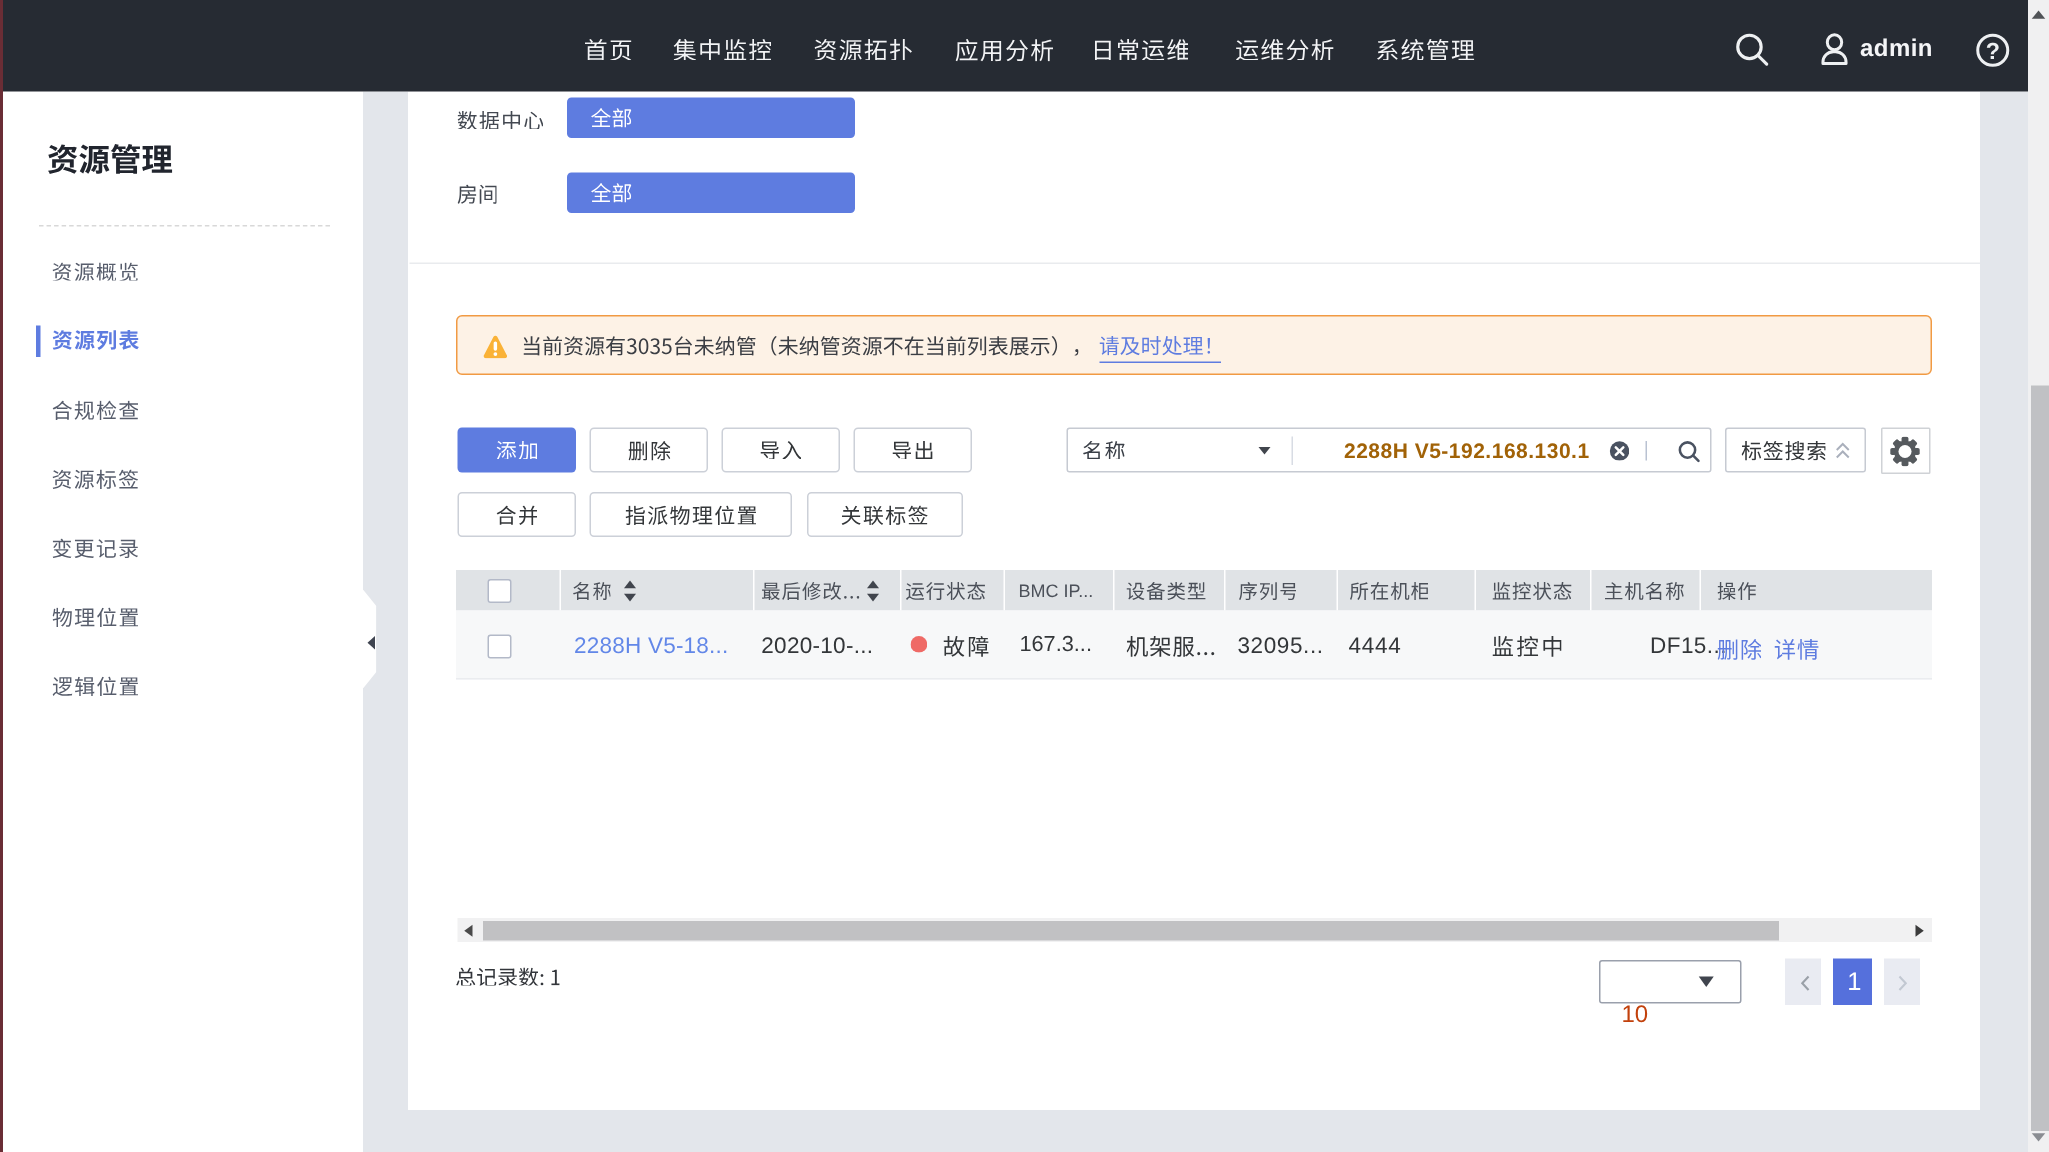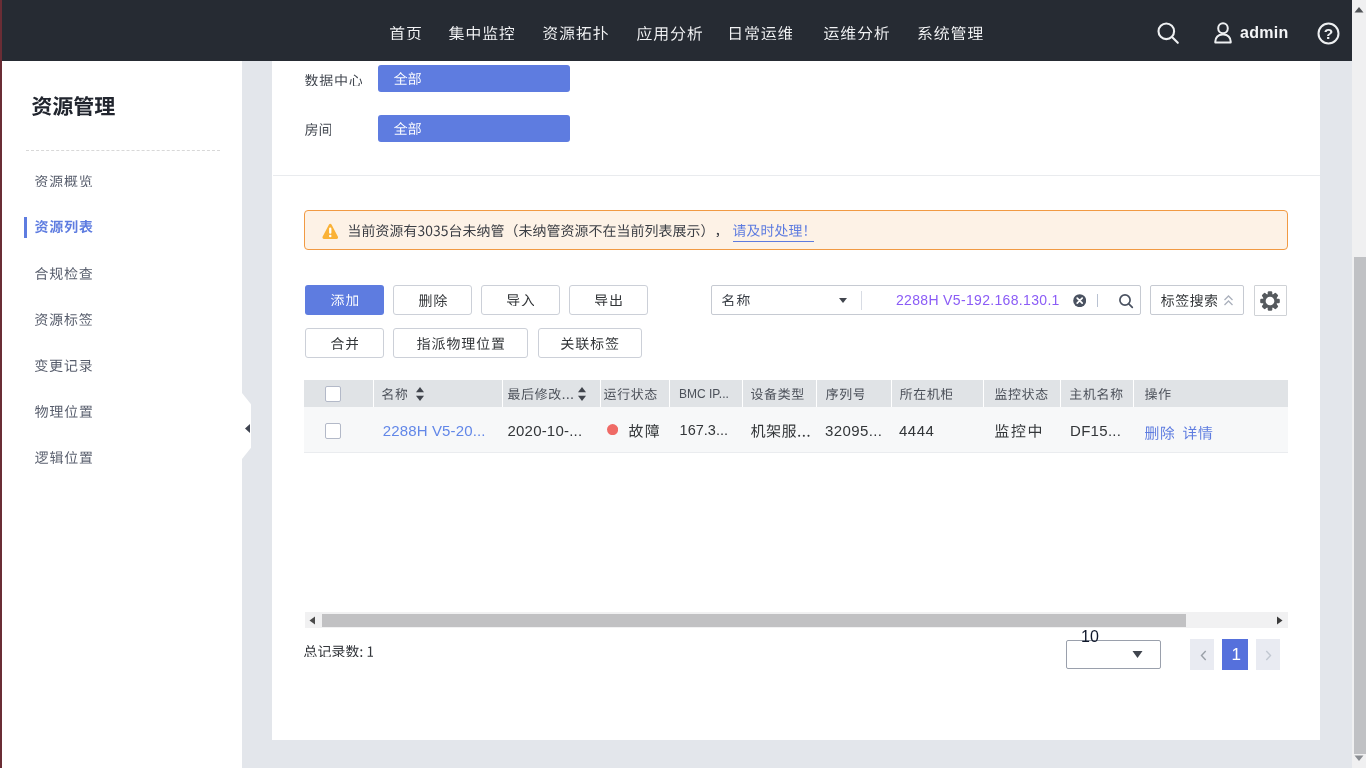--- a/index.html
+++ b/index.html
@@ -142,21 +142,21 @@
       <path fill="#333639" transform="translate(-0.67,11.83) scale(0.014,-0.014)" d="M129 627H881V552H129ZM68 374H935V300H68ZM542 350Q577 263 636 193Q695 123 777 73.5Q859 24 960 -1Q952 -10 941.5 -22.5Q931 -35 922 -48.5Q913 -62 907 -74Q802 -42 719 14.5Q636 71 575 151Q514 231 474 331ZM711 836 792 809Q771 770 747 729Q723 688 698.5 650.5Q674 613 652 584L589 610Q610 640 633 679.5Q656 719 676.5 760.5Q697 802 711 836ZM224 799 287 831Q319 793 348.5 745.5Q378 698 392 663L324 626Q316 650 300 680Q284 710 264.5 741.5Q245 773 224 799ZM461 600H546V429Q546 380 538 326.5Q530 273 505 219.5Q480 166 431.5 113Q383 60 302.5 11.5Q222 -37 102 -79Q98 -70 89 -58Q80 -46 69.5 -33.5Q59 -21 48 -13Q163 26 238 69Q313 112 358 158.5Q403 205 425 251.5Q447 298 454 343.5Q461 389 461 430ZM1517.29 632H1982.29V563H1517.29ZM1492.29 381H2020.29V311H1492.29ZM1700.29 580H1775.29V441Q1775.29 385 1767.79 318.5Q1760.29 252 1734.79 182Q1709.29 112 1656.29 42.5Q1603.29 -27 1513.29 -88Q1504.29 -76 1487.79 -60.5Q1471.29 -45 1456.29 -35Q1543.29 20 1592.79 83Q1642.29 146 1665.29 210Q1688.29 274 1694.29 333.5Q1700.29 393 1700.29 442ZM1768.29 322Q1800.29 206 1866.79 116Q1933.29 26 2030.29 -17Q2022.29 -24 2012.79 -35Q2003.29 -46 1994.79 -57.5Q1986.29 -69 1980.29 -79Q1878.29 -26 1809.29 74.5Q1740.29 175 1704.29 306ZM1874.29 824 1951.29 801Q1922.29 750 1888.79 696.5Q1855.29 643 1825.29 605L1763.29 626Q1782.29 653 1803.29 687.5Q1824.29 722 1843.29 758Q1862.29 794 1874.29 824ZM1549.29 794 1610.29 824Q1641.29 790 1670.29 747.5Q1699.29 705 1712.29 672L1648.29 638Q1634.29 670 1606.79 714.5Q1579.29 759 1549.29 794ZM1111.29 797H1487.29V729H1111.29ZM1207.29 587H1401.29V524H1207.29ZM1207.29 381H1401.29V317H1207.29ZM1165.29 763H1233.29V123H1165.29ZM1377.29 763H1443.29V-80H1377.29ZM1102.29 135Q1154.29 142 1222.79 152.5Q1291.29 163 1368.29 175Q1445.29 187 1522.29 199L1526.29 134Q1417.29 116 1308.79 97Q1200.29 78 1117.29 63ZM2594.57 764H3030.57V693H2594.57ZM2550.57 525H3084.57V454H2550.57ZM2764.57 490H2840.57V17Q2840.57 -15 2832.57 -33.5Q2824.57 -52 2802.57 -62Q2780.57 -71 2745.07 -73.5Q2709.57 -76 2657.57 -76Q2655.57 -59 2648.57 -37.5Q2641.57 -16 2633.57 1Q2672.57 0 2704.07 0Q2735.57 0 2745.57 0Q2756.57 1 2760.57 4.5Q2764.57 8 2764.57 18ZM2907.57 325 2971.57 345Q2996.57 296 3019.07 240.5Q3041.57 185 3059.57 133Q3077.57 81 3085.57 41L3016.57 16Q3008.57 56 2992.07 109Q2975.57 162 2953.57 218.5Q2931.57 275 2907.57 325ZM2619.57 342 2688.57 327Q2673.57 269 2652.07 212.5Q2630.57 156 2605.57 106Q2580.57 56 2553.57 18Q2546.57 23 2535.57 30.5Q2524.57 38 2513.07 45.5Q2501.57 53 2492.57 57Q2534.57 111 2567.57 187Q2600.57 263 2619.57 342ZM2177.57 628H2536.57V558H2177.57ZM2330.57 840H2405.57V-79H2330.57ZM2321.57 586 2372.57 570Q2359.57 515 2341.07 455Q2322.57 395 2299.07 337.5Q2275.57 280 2249.07 230Q2222.57 180 2194.57 145Q2190.57 155 2183.07 168Q2175.57 181 2167.57 193.5Q2159.57 206 2152.57 215Q2186.57 256 2220.07 318Q2253.57 380 2280.07 451Q2306.57 522 2321.57 586ZM2400.57 537Q2409.57 527 2429.07 502.5Q2448.57 478 2471.57 449Q2494.57 420 2513.57 395.5Q2532.57 371 2540.57 360L2496.57 301Q2486.57 318 2469.07 346.5Q2451.57 375 2431.07 406Q2410.57 437 2392.07 463Q2373.57 489 2362.57 503ZM3486.86 403H3893.86V339H3486.86ZM3359.86 752H3669.86V690H3359.86ZM3741.86 752H4131.86V690H3741.86ZM3377.86 845 3448.86 827Q3429.86 773 3404.86 721Q3379.86 669 3350.86 623Q3321.86 577 3291.86 542Q3285.86 548 3273.86 555.5Q3261.86 563 3250.36 570.5Q3238.86 578 3229.86 583Q3276.86 631 3315.86 701Q3354.86 771 3377.86 845ZM3766.86 845 3837.86 828Q3814.86 766 3778.86 709Q3742.86 652 3702.86 612Q3696.86 619 3685.36 626.5Q3673.86 634 3662.36 641.5Q3650.86 649 3641.86 654Q3681.86 690 3714.86 740.5Q3747.86 791 3766.86 845ZM3426.86 703 3491.86 720Q3512.86 687 3532.36 647Q3551.86 607 3558.86 578L3491.86 558Q3483.86 587 3465.36 627.5Q3446.86 668 3426.86 703ZM3846.86 704 3912.86 720Q3941.86 688 3968.36 647Q3994.86 606 4007.86 575L3936.86 557Q3925.86 587 3900.36 628.5Q3874.86 670 3846.86 704ZM3725.86 594Q3760.86 562 3810.36 530Q3859.86 498 3918.86 469.5Q3977.86 441 4038.86 418.5Q4099.86 396 4156.86 381Q4144.86 371 4130.86 352.5Q4116.86 334 4108.86 319Q4050.86 336 3990.36 362.5Q3929.86 389 3870.86 422Q3811.86 455 3760.86 492Q3709.86 529 3671.86 568ZM3694.86 641 3755.86 610Q3699.86 544 3621.36 487Q3542.86 430 3453.36 385.5Q3363.86 341 3272.86 310Q3265.86 324 3253.36 341.5Q3240.86 359 3227.86 370Q3315.86 396 3404.36 436.5Q3492.86 477 3568.86 529Q3644.86 581 3694.86 641ZM3255.86 13H4126.86V-54H3255.86ZM3951.86 297 4019.86 277Q3994.86 223 3964.36 164.5Q3933.86 106 3902.86 52.5Q3871.86 -1 3842.86 -43Q3834.86 -37 3823.36 -30Q3811.86 -23 3800.36 -16Q3788.86 -9 3778.86 -5Q3810.86 34 3841.36 84.5Q3871.86 135 3900.36 190Q3928.86 245 3951.86 297ZM3616.86 280 3676.86 302Q3695.86 270 3713.86 233.5Q3731.86 197 3746.86 162.5Q3761.86 128 3768.86 101L3704.86 75Q3697.86 102 3683.86 137.5Q3669.86 173 3652.36 210.5Q3634.86 248 3616.86 280ZM3368.86 252 3428.86 279Q3451.86 249 3473.36 214Q3494.86 179 3513.36 146.5Q3531.86 114 3541.86 88L3478.86 57Q3468.86 83 3451.36 116.5Q3433.86 150 3412.36 185.5Q3390.86 221 3368.86 252Z"></path>
     </svg></div>
 <div class="abs" style="left:711px;top:285px;width:430px;height:30px;background:#fff;border:1px solid #c6cad2;border-radius:2px"></div>
 <div class="t" style="left:722.0px;top:293.5px"><svg width="27.8" height="12.9" viewBox="0 0 27.8 12.9">
       <path fill="#3a3f47" transform="translate(-0.66,11.80) scale(0.014,-0.014)" d="M299 42H800V-27H299ZM345 740H793V671H345ZM406 843 492 826Q433 737 341.5 652.5Q250 568 122 501Q117 510 107.5 521Q98 532 88 542.5Q78 553 69 559Q151 598 216 646Q281 694 329 744.5Q377 795 406 843ZM766 740H781L794 744L844 713Q792 611 709.5 528.5Q627 446 524.5 382.5Q422 319 309.5 274.5Q197 230 86 204Q83 215 76 227.5Q69 240 61.5 252.5Q54 265 47 273Q132 291 219 320.5Q306 350 388 390.5Q470 431 543 482.5Q616 534 673 595.5Q730 657 766 727ZM263 529 321 572Q355 550 391.5 522Q428 494 461.5 466.5Q495 439 517 417L456 367Q436 390 403.5 418.5Q371 447 334 476.5Q297 506 263 529ZM773 340H849V-79H773ZM327 340H794V271H327V-79H252V280L312 340ZM1280.43 762H1350.43V-81H1280.43ZM1125.43 553H1479.43V483H1125.43ZM1284.43 526 1329.43 508Q1315.43 456 1294.43 399.5Q1273.43 343 1248.43 288Q1223.43 233 1196.43 185Q1169.43 137 1141.43 103Q1135.43 117 1124.43 136Q1113.43 155 1104.43 167Q1139.43 207 1174.43 267.5Q1209.43 328 1238.43 396.5Q1267.43 465 1284.43 526ZM1435.43 831 1480.43 772Q1437.43 755 1381.93 740Q1326.43 725 1268.43 713.5Q1210.43 702 1155.43 694Q1153.43 706 1146.93 723Q1140.43 740 1134.43 752Q1187.43 761 1242.93 773.5Q1298.43 786 1348.93 801Q1399.43 816 1435.43 831ZM1345.43 450Q1354.43 441 1373.43 420.5Q1392.43 400 1414.43 375.5Q1436.43 351 1454.43 330.5Q1472.43 310 1480.43 300L1436.43 241Q1427.43 257 1411.43 281.5Q1395.43 306 1376.93 333Q1358.43 360 1340.93 383Q1323.43 406 1313.43 419ZM1603.43 838 1675.43 824Q1660.43 750 1638.43 679Q1616.43 608 1588.93 546.5Q1561.43 485 1529.43 438Q1522.43 443 1510.93 451Q1499.43 459 1487.43 466Q1475.43 473 1465.43 477Q1515.43 543 1549.93 638.5Q1584.43 734 1603.43 838ZM1583.43 450 1653.43 437Q1640.43 370 1620.93 304.5Q1601.43 239 1576.93 182Q1552.43 125 1524.43 81Q1517.43 87 1506.43 94Q1495.43 101 1483.43 108Q1471.43 115 1463.43 120Q1506.43 181 1536.43 269Q1566.43 357 1583.43 450ZM1601.43 707H1980.43V637H1576.43ZM1724.43 656H1799.43V12Q1799.43 -19 1790.93 -36Q1782.43 -53 1762.43 -63Q1742.43 -72 1709.43 -74Q1676.43 -76 1630.43 -76Q1627.43 -61 1619.43 -40Q1611.43 -19 1603.43 -5Q1638.43 -6 1667.93 -6Q1697.43 -6 1707.43 -5Q1717.43 -5 1720.93 -1.5Q1724.43 2 1724.43 12ZM1853.43 440 1919.43 460Q1942.43 405 1963.43 342.5Q1984.43 280 1999.93 220Q2015.43 160 2023.43 113L1953.43 91Q1946.43 138 1930.93 198.5Q1915.43 259 1895.43 322.5Q1875.43 386 1853.43 440ZM1960.43 707H1969.43L1980.43 711L2029.43 697Q2011.43 651 1989.93 602Q1968.43 553 1948.43 510L1881.43 526Q1896.43 555 1911.43 586.5Q1926.43 618 1939.43 647.5Q1952.43 677 1960.43 698Z"></path>
     </svg></div>
 <svg class="abs" style="left:838px;top:297px" width="10" height="7" viewBox="0 0 10 7">
     <path d="M1 1 L5 6 L9 1 Z" fill="#41454d"></path>
   </svg>
 <div class="abs" style="left:861px;top:291px;width:1px;height:19px;background:#d8dce4"></div>
-<div class="h" style="left:896px;top:290.0px;font-size:14px;line-height:20px;color:#8b5cf6;letter-spacing:0.33px;">2288H V5-192.168.130.1</div>
+<div class="h" style="left:896px;top:290.0px;font-size:14px;line-height:20px;color:#a16207;letter-spacing:0.33px;font-weight:bold;">2288H V5-192.168.130.1</div>
 <svg class="abs" style="left:1073px;top:294px" width="13.4" height="13.4" viewBox="0 0 13.4 13.4">
 <circle cx="6.7" cy="6.7" r="6.5" fill="#4a5261"></circle>
 <path d="M4.2 4.2 L9.2 9.2 M9.2 4.2 L4.2 9.2" stroke="#fff" stroke-width="1.7" stroke-linecap="round"></path>
   </svg>
 <div class="abs" style="left:1097px;top:294px;width:1px;height:13px;background:#b9c2d2"></div>
 <svg class="abs" style="left:1118px;top:293px" width="16" height="16" viewBox="0 0 16 16">
 <circle cx="7" cy="7" r="5.1" fill="none" stroke="#4a5261" stroke-width="1.7"></circle>
 <line x1="10.8" y1="10.8" x2="14.3" y2="14.3" stroke="#4a5261" stroke-width="1.7" stroke-linecap="round"></line>
   </svg>
 <div class="abs" style="left:1150px;top:285px;width:94px;height:30px;background:#fff;border:1px solid #c6cad2;border-radius:2px"></div>
@@ -226,57 +226,57 @@
 <path d="M5 1 L9 6.2 L1 6.2 Z" fill="#41454d"></path>
     <path d="M5 15 L9 9.8 L1 9.8 Z" fill="#41454d"></path>
   </svg>
 <svg class="abs" style="left:577px;top:386px" width="10" height="16" viewBox="0 0 10 16">
 <path d="M5 1 L9 6.2 L1 6.2 Z" fill="#41454d"></path>
     <path d="M5 15 L9 9.8 L1 9.8 Z" fill="#41454d"></path>
   </svg>
 <div class="abs" style="left:304px;top:407px;width:984px;height:46px;background:#f7f8f9"></div>
 <div class="abs" style="left:304px;top:452px;width:984px;height:1px;background:#eaecef"></div>
 <div class="abs" style="left:325px;top:423px;width:16px;height:16px;background:#fff;border:1px solid #b3b9c8;border-radius:2px"></div>
-<div class="h" style="left:382.7px;top:420.0px;font-size:15px;line-height:21px;color:#6287e8;letter-spacing:0.15px;">2288H V5-20...</div>
+<div class="h" style="left:382.7px;top:420.0px;font-size:15px;line-height:21px;color:#6287e8;letter-spacing:0.15px;">2288H V5-18...</div>
 <div class="h" style="left:507.5px;top:420.0px;font-size:15px;line-height:21px;color:#333639;letter-spacing:0.2px;">2020-10-...</div>
 <svg class="abs" style="left:606.7px;top:424.2px" width="11.2" height="11.2" viewBox="0 0 11.2 11.2">
     <circle cx="5.6" cy="5.6" r="5.6" fill="#ef6a66"></circle>
   </svg>
 <div class="t" style="left:628.7px;top:423.8px"><svg width="30.2" height="13.9" viewBox="0 0 30.2 13.9">
       <path fill="#333639" transform="translate(-0.63,12.66) scale(0.015,-0.015)" d="M560 655H961V584H560ZM42 645H481V575H42ZM592 840 667 828Q649 735 621.5 648.5Q594 562 559 488Q524 414 481 358Q474 364 462.5 373Q451 382 438.5 391Q426 400 417 406Q460 457 493.5 526Q527 595 551.5 675Q576 755 592 840ZM815 615 890 606Q862 429 808.5 297.5Q755 166 665.5 73.5Q576 -19 437 -81Q434 -72 426 -59.5Q418 -47 409.5 -34.5Q401 -22 394 -14Q526 39 610.5 123.5Q695 208 743.5 329.5Q792 451 815 615ZM595 591Q621 451 667.5 330.5Q714 210 788 120.5Q862 31 968 -17Q959 -24 949 -35Q939 -46 930 -58Q921 -70 915 -80Q805 -25 729 71Q653 167 605 296Q557 425 528 579ZM226 840H301V356H226ZM85 391H155V-36H85ZM126 391H442V33H126V103H370V321H126ZM1454 130H2057V66H1454ZM1496 759H2014V698H1496ZM1453 603H2052V542H1453ZM1719 228H1793V-79H1719ZM1595 320V253H1905V320ZM1595 433V368H1905V433ZM1525 485H1977V201H1525ZM1586 682 1649 699Q1659 679 1669 655Q1679 631 1685 615L1618 594Q1614 611 1605 636Q1596 661 1586 682ZM1848 695 1921 678Q1907 649 1892.5 621.5Q1878 594 1866 574L1804 590Q1815 613 1828 643Q1841 673 1848 695ZM1689 825 1755 844Q1766 820 1777 792Q1788 764 1794 744L1724 722Q1720 743 1709.5 772Q1699 801 1689 825ZM1170 800H1409V732H1238V-77H1170ZM1394 800H1407L1418 803L1467 773Q1444 712 1416 642.5Q1388 573 1361 514Q1420 451 1438.5 396.5Q1457 342 1457 295Q1457 255 1447.5 224.5Q1438 194 1416 178Q1405 170 1391.5 166Q1378 162 1362 159Q1346 158 1327 158Q1308 158 1291 158Q1290 172 1285 191Q1280 210 1272 225Q1290 223 1306 222.5Q1322 222 1334 223Q1344 224 1352.5 226Q1361 228 1368 233Q1380 241 1385 260Q1390 279 1390 302Q1389 344 1370 394.5Q1351 445 1292 505Q1307 540 1321.5 577Q1336 614 1349.5 651Q1363 688 1374 721Q1385 754 1394 780Z"></path>
     </svg></div>
 <div class="h" style="left:679.6px;top:420.2px;font-size:14.5px;line-height:20.5px;color:#333639;">167.3...</div>
 <div class="t" style="left:751.0px;top:423.8px"><svg width="58.5" height="13.8" viewBox="0 0 58.5 13.8">
       <path fill="#333639" transform="translate(-0.42,12.60) scale(0.015,-0.015)" d="M542 783H792V712H542ZM498 783H571V462Q571 400 565 328.5Q559 257 542.5 184Q526 111 493 43.5Q460 -24 406 -80Q401 -73 390.5 -63.5Q380 -54 368.5 -45Q357 -36 349 -32Q399 21 429 82.5Q459 144 474 209.5Q489 275 493.5 339.5Q498 404 498 462ZM759 783H833V62Q833 38 834.5 23.5Q836 9 840 6Q848 0 858 0Q863 0 871.5 0Q880 0 887 0Q901 0 907 7Q911 12 913.5 19.5Q916 27 917 45Q919 62 920 100Q921 138 921 188Q933 177 949 168.5Q965 160 979 156Q979 128 977.5 96.5Q976 65 974.5 39Q973 13 971 0Q964 -41 943 -56Q932 -63 918.5 -66.5Q905 -70 890 -70Q879 -70 864 -70Q849 -70 839 -70Q825 -70 809 -65.5Q793 -61 782 -51Q773 -43 768 -32Q763 -21 761 2.5Q759 26 759 68ZM52 626H439V554H52ZM218 840H291V-79H218ZM215 581 264 565Q250 504 229 439Q208 374 182 312Q156 250 127 197Q98 144 67 107Q61 122 49 141.5Q37 161 28 175Q56 209 84.5 255.5Q113 302 137.5 357Q162 412 182 469Q202 526 215 581ZM284 471Q295 461 317.5 437Q340 413 366 384Q392 355 413.5 330.5Q435 306 444 296L397 234Q386 252 366.5 279.5Q347 307 324 337.5Q301 368 280 394Q259 420 246 435ZM1094.33 297H1961.33V230H1094.33ZM1492.33 394H1570.33V-81H1492.33ZM1462.33 260 1521.33 234Q1476.33 171 1411.33 114Q1346.33 57 1271.33 11.5Q1196.33 -34 1122.33 -62Q1117.33 -53 1108.33 -41.5Q1099.33 -30 1090.33 -19Q1081.33 -8 1072.33 -1Q1145.33 23 1219.83 63.5Q1294.33 104 1357.83 155Q1421.33 206 1462.33 260ZM1596.33 262Q1637.33 206 1700.33 156.5Q1763.33 107 1838.33 69Q1913.33 31 1990.33 9Q1982.33 2 1972.83 -9.5Q1963.33 -21 1954.83 -32.5Q1946.33 -44 1939.33 -54Q1863.33 -28 1786.83 15.5Q1710.33 59 1645.33 115Q1580.33 171 1535.33 235ZM1088.33 735H1479.33V668H1088.33ZM1448.33 735H1521.33Q1521.33 735 1520.83 723.5Q1520.33 712 1519.33 704Q1514.33 614 1507.83 557.5Q1501.33 501 1493.33 470Q1485.33 439 1473.33 425Q1461.33 413 1447.83 407.5Q1434.33 402 1415.33 400Q1400.33 398 1372.83 398Q1345.33 398 1315.33 400Q1313.33 415 1308.33 434Q1303.33 453 1295.33 467Q1323.33 464 1347.83 463.5Q1372.33 463 1383.33 463Q1402.33 462 1412.33 472Q1420.33 481 1426.83 507.5Q1433.33 534 1438.83 586Q1444.33 638 1448.33 723ZM1247.33 839H1321.33Q1317.33 755 1307.33 683.5Q1297.33 612 1276.33 552.5Q1255.33 493 1216.33 446.5Q1177.33 400 1116.33 366Q1108.33 379 1094.83 396Q1081.33 413 1069.33 422Q1124.33 451 1158.33 491.5Q1192.33 532 1210.83 584.5Q1229.33 637 1237.33 700.5Q1245.33 764 1247.33 839ZM1664.33 693V485H1870.33V693ZM1593.33 759H1945.33V418H1593.33ZM2204.67 803H2437.67V733H2204.67ZM2204.67 569H2439.67V499H2204.67ZM2594.67 460H2958.67V391H2594.67ZM2202.67 330H2437.67V259H2202.67ZM2174.67 803H2242.67V444Q2242.67 385 2239.67 317Q2236.67 249 2228.67 178.5Q2220.67 108 2204.67 41Q2188.67 -26 2161.67 -81Q2155.67 -75 2144.67 -68Q2133.67 -61 2121.67 -55Q2109.67 -49 2100.67 -46Q2126.67 7 2141.17 69Q2155.67 131 2162.67 196.5Q2169.67 262 2172.17 325.5Q2174.67 389 2174.67 444ZM2395.67 803H2465.67V10Q2465.67 -20 2457.67 -38.5Q2449.67 -57 2430.67 -66Q2411.67 -76 2379.67 -78Q2347.67 -80 2296.67 -80Q2295.67 -71 2292.67 -57.5Q2289.67 -44 2285.17 -31Q2280.67 -18 2275.67 -8Q2310.67 -9 2338.67 -9Q2366.67 -9 2376.67 -8Q2386.67 -8 2391.17 -4Q2395.67 0 2395.67 11ZM2905.67 800H2978.67V606Q2978.67 579 2970.67 563Q2962.67 547 2938.67 538Q2915.67 531 2876.67 529.5Q2837.67 528 2780.67 528Q2778.67 544 2771.17 561.5Q2763.67 579 2756.67 592Q2787.67 592 2814.17 591Q2840.67 590 2859.67 590.5Q2878.67 591 2886.67 591Q2898.67 592 2902.17 595Q2905.67 598 2905.67 607ZM2937.67 460H2950.67L2963.67 463L3007.67 447Q2982.67 319 2933.17 218.5Q2883.67 118 2817.17 45Q2750.67 -28 2672.67 -74Q2666.67 -62 2653.67 -45Q2640.67 -28 2628.67 -19Q2700.67 19 2762.67 86.5Q2824.67 154 2870.67 245.5Q2916.67 337 2937.67 446ZM2706.67 417Q2735.67 320 2783.17 234Q2830.67 148 2894.67 81.5Q2958.67 15 3036.67 -23Q3024.67 -33 3010.67 -50.5Q2996.67 -68 2987.67 -81Q2907.67 -37 2842.17 35.5Q2776.67 108 2727.67 201.5Q2678.67 295 2646.67 401ZM2553.67 800H2926.67V730H2624.67V-80H2553.67ZM3239 -13Q3212 -13 3192.5 6.5Q3173 26 3173 56Q3173 88 3192.5 107Q3212 126 3239 126Q3266 126 3285.5 107Q3305 88 3305 56Q3305 26 3285.5 6.5Q3266 -13 3239 -13ZM3550.33 -13Q3523.33 -13 3503.83 6.5Q3484.33 26 3484.33 56Q3484.33 88 3503.83 107Q3523.33 126 3550.33 126Q3577.33 126 3596.83 107Q3616.33 88 3616.33 56Q3616.33 26 3596.83 6.5Q3577.33 -13 3550.33 -13ZM3861.67 -13Q3834.67 -13 3815.17 6.5Q3795.67 26 3795.67 56Q3795.67 88 3815.17 107Q3834.67 126 3861.67 126Q3888.67 126 3908.17 107Q3927.67 88 3927.67 56Q3927.67 26 3908.17 6.5Q3888.67 -13 3861.67 -13Z"></path>
     </svg></div>
 <div class="h" style="left:825px;top:420.0px;font-size:15px;line-height:21px;color:#333639;letter-spacing:0.4px;">32095...</div>
 <div class="h" style="left:899px;top:420.0px;font-size:15px;line-height:21px;color:#333639;letter-spacing:0.5px;">4444</div>
 <div class="t" style="left:995.0px;top:423.8px"><svg width="46.0" height="13.8" viewBox="0 0 46.0 13.8">
       <path fill="#333639" transform="translate(-0.69,12.62) scale(0.015,-0.015)" d="M616 838 689 824Q668 744 638.5 669Q609 594 571.5 530.5Q534 467 491 418Q485 424 473.5 432.5Q462 441 450.5 449.5Q439 458 429 463Q493 530 541 629Q589 728 616 838ZM612 699H944V631H585ZM46 15H957V-53H46ZM160 301H849V-10H776V236H639V-10H570V236H434V-10H364V236H230V-10H160ZM634 521 691 561Q727 538 765.5 509Q804 480 838 451.5Q872 423 894 399L834 353Q813 377 779.5 406.5Q746 436 708 466.5Q670 497 634 521ZM317 837H392V361H317ZM121 803H194V393H121ZM1138.67 294Q1194.67 310 1274.67 337.5Q1354.67 365 1436.67 394L1448.67 325Q1372.67 297 1295.67 269.5Q1218.67 242 1155.67 219ZM1149.67 646H1444.67V575H1149.67ZM1270.67 841H1340.67V16Q1340.67 -15 1333.17 -31.5Q1325.67 -48 1306.67 -58Q1288.67 -66 1258.67 -69Q1228.67 -72 1180.67 -71Q1179.67 -58 1173.17 -37.5Q1166.67 -17 1159.67 -2Q1191.67 -3 1218.17 -3Q1244.67 -3 1253.67 -2Q1262.67 -2 1266.67 1.5Q1270.67 5 1270.67 16ZM1519.67 338H1999.67V271H1519.67ZM1438.67 20H2070.67V-47H1438.67ZM1473.67 719H2060.67V554H1988.67V653H1541.67V544H1473.67ZM1719.67 298H1795.67V-15H1719.67ZM1694.67 823 1764.67 841Q1780.67 810 1797.17 773Q1813.67 736 1821.67 710L1747.67 688Q1740.67 715 1724.67 753.5Q1708.67 792 1694.67 823ZM1801.67 553 1847.67 594Q1879.67 567 1915.67 535Q1951.67 503 1984.67 472Q2017.67 441 2039.67 418L1990.67 369Q1969.67 392 1937.67 424.5Q1905.67 457 1869.67 490.5Q1833.67 524 1801.67 553ZM1666.67 593 1732.67 569Q1705.67 530 1670.67 491.5Q1635.67 453 1597.67 419Q1559.67 385 1523.67 358Q1519.67 366 1510.67 376.5Q1501.67 387 1492.67 398Q1483.67 409 1476.67 415Q1529.67 449 1580.67 496.5Q1631.67 544 1666.67 593ZM2309.33 661H3115.33V191H3038.33V588H2384.33V186H2309.33ZM2349.33 322H3083.33V248H2349.33ZM2671.33 840H2750.33V-79H2671.33Z"></path>
     </svg></div>
-<div class="h" style="left:1070px;top:420.0px;font-size:15px;line-height:21px;color:#333639;letter-spacing:0.3px;">DF15...</div>
+<div class="h" style="left:1100px;top:420.0px;font-size:15px;line-height:21px;color:#333639;letter-spacing:0.3px;">DF15...</div>
 <div class="t" style="left:1144.6px;top:426.3px"><svg width="29.5" height="13.9" viewBox="0 0 29.5 13.9">
       <path fill="#5e7ce0" transform="translate(-0.58,12.71) scale(0.015,-0.015)" d="M709 729H770V164H709ZM854 823H920V5Q920 -26 912 -42.5Q904 -59 885 -67Q866 -75 834.5 -77.5Q803 -80 755 -80Q753 -67 746.5 -47.5Q740 -28 733 -13Q769 -14 797.5 -14Q826 -14 836 -14Q846 -14 850 -10Q854 -6 854 5ZM132 808H308V741H132ZM108 808H171V331Q171 265 166 190Q161 115 144.5 44Q128 -27 94 -81Q89 -75 79 -67.5Q69 -60 58 -53Q47 -46 39 -43Q71 8 85.5 71Q100 134 104 201.5Q108 269 108 331ZM264 808H327V11Q327 -15 321 -31Q315 -47 298 -55Q282 -64 256 -66.5Q230 -69 190 -69Q189 -55 183 -35.5Q177 -16 171 -3Q198 -4 220 -3.5Q242 -3 250 -3Q258 -3 261 0.5Q264 4 264 12ZM421 808H596V741H421ZM397 808H460V375Q460 323 457.5 262.5Q455 202 448.5 141Q442 80 428 23.5Q414 -33 392 -79Q386 -74 376 -67.5Q366 -61 355.5 -55Q345 -49 337 -46Q358 -2 370.5 50Q383 102 388.5 158.5Q394 215 395.5 270Q397 325 397 374ZM553 808H616V11Q616 -15 610 -31Q604 -47 587 -56Q572 -64 546 -66.5Q520 -69 479 -69Q478 -55 472.5 -35.5Q467 -16 460 -3Q487 -4 509 -4Q531 -4 539 -4Q547 -3 550 0Q553 3 553 12ZM44 450H668V381H44ZM1111.33 800H1343.33V732H1178.33V-77H1111.33ZM1323.33 800H1336.33L1347.33 803L1395.33 774Q1372.33 712 1344.33 642.5Q1316.33 573 1289.33 513Q1347.33 451 1365.83 397Q1384.33 343 1385.33 296Q1385.33 255 1375.83 224.5Q1366.33 194 1344.33 179Q1333.33 170 1319.83 166Q1306.33 162 1290.33 159Q1275.33 158 1255.83 158Q1236.33 158 1218.33 158Q1217.33 172 1212.83 191Q1208.33 210 1200.33 225Q1218.33 223 1234.33 223Q1250.33 223 1262.33 223Q1285.33 225 1295.33 233Q1309.33 242 1313.83 260.5Q1318.33 279 1318.33 303Q1318.33 344 1298.83 394.5Q1279.33 445 1222.33 505Q1236.33 539 1250.83 576.5Q1265.33 614 1278.33 651Q1291.33 688 1303.33 721Q1315.33 754 1323.33 780ZM1498.33 533H1893.33V467H1498.33ZM1404.33 345H1987.33V276H1404.33ZM1507.33 221 1574.33 202Q1545.33 142 1505.33 82.5Q1465.33 23 1427.33 -19Q1421.33 -14 1410.83 -6Q1400.33 2 1388.83 9.5Q1377.33 17 1369.33 22Q1409.33 61 1445.33 114Q1481.33 167 1507.33 221ZM1797.33 200 1853.33 229Q1882.33 198 1910.33 161Q1938.33 124 1962.33 88.5Q1986.33 53 2000.33 25L1940.33 -10Q1926.33 19 1902.83 56Q1879.33 93 1851.83 131Q1824.33 169 1797.33 200ZM1667.33 518H1739.33V7Q1739.33 -24 1731.33 -40.5Q1723.33 -57 1701.33 -66Q1680.33 -75 1644.83 -77Q1609.33 -79 1554.33 -79Q1552.33 -64 1544.83 -44.5Q1537.33 -25 1528.33 -10Q1570.33 -11 1603.33 -11.5Q1636.33 -12 1647.33 -11Q1659.33 -11 1663.33 -6.5Q1667.33 -2 1667.33 7ZM1694.33 847 1758.33 822Q1721.33 756 1668.33 694.5Q1615.33 633 1553.83 581Q1492.33 529 1427.33 492Q1419.33 505 1405.33 520Q1391.33 535 1377.33 546Q1440.33 579 1500.83 626.5Q1561.33 674 1611.33 730.5Q1661.33 787 1694.33 847ZM1727.33 794Q1794.33 710 1865.33 655Q1936.33 600 2008.33 561Q1995.33 550 1980.33 533Q1965.33 516 1957.33 501Q1908.33 533 1859.83 570Q1811.33 607 1763.83 655.5Q1716.33 704 1668.33 768Z"></path>
     </svg></div>
 <div class="t" style="left:1183.4px;top:426.4px"><svg width="29.3" height="13.8" viewBox="0 0 29.3 13.8">
       <path fill="#5e7ce0" transform="translate(-0.60,12.64) scale(0.015,-0.015)" d="M107 768 155 817Q183 795 213 768.5Q243 742 269.5 716.5Q296 691 312 670L262 615Q246 636 219.5 663Q193 690 164 717.5Q135 745 107 768ZM187 -59 173 11 193 44 365 174Q370 159 377.5 140.5Q385 122 391 111Q330 63 292 33Q254 3 233.5 -14.5Q213 -32 203 -42Q193 -52 187 -59ZM40 526H246V453H40ZM187 -60Q184 -52 176.5 -41.5Q169 -31 160.5 -21Q152 -11 146 -6Q155 2 166.5 15Q178 28 186.5 47.5Q195 67 195 91V526H266V36Q266 36 258 29Q250 22 238.5 10.5Q227 -1 215 -14Q203 -27 195 -39Q187 -51 187 -60ZM399 648H931V579H399ZM430 441H899V372H430ZM375 231H953V160H375ZM630 622H705V-79H630ZM454 811 520 836Q546 799 571.5 755Q597 711 608 678L539 649Q528 681 504 727Q480 773 454 811ZM826 843 902 817Q876 762 844 704.5Q812 647 785 607L721 630Q740 659 759.5 695.5Q779 732 796.5 771Q814 810 826 843ZM1460.33 267H1859.33V210H1460.33ZM1367.33 762H1961.33V704H1367.33ZM1391.33 640H1936.33V585H1391.33ZM1337.33 516H1991.33V458H1337.33ZM1461.33 134H1862.33V77H1461.33ZM1409.33 400H1858.33V342H1479.33V-79H1409.33ZM1841.33 400H1912.33V4Q1912.33 -24 1904.83 -40Q1897.33 -56 1876.33 -64Q1855.33 -73 1820.33 -74.5Q1785.33 -76 1732.33 -76Q1730.33 -62 1723.83 -43.5Q1717.33 -25 1710.33 -11Q1748.33 -12 1780.83 -12.5Q1813.33 -13 1823.33 -12Q1841.33 -11 1841.33 5ZM1623.33 840H1697.33V498H1623.33ZM1185.33 840H1253.33V-79H1185.33ZM1106.33 647 1162.33 640Q1160.33 601 1154.83 552.5Q1149.33 504 1140.33 456Q1131.33 408 1119.33 370L1060.33 390Q1072.33 424 1081.33 469Q1090.33 514 1096.83 561Q1103.33 608 1106.33 647ZM1262.33 674 1312.33 694Q1329.33 660 1345.33 619.5Q1361.33 579 1368.33 552L1315.33 526Q1308.33 555 1293.33 597Q1278.33 639 1262.33 674Z"></path>
     </svg></div>
 <div class="abs" style="left:305px;top:612px;width:983px;height:16px;background:#f1f1f2"></div>
 <svg class="abs" style="left:308px;top:615.5px" width="8" height="9" viewBox="0 0 8 9">
     <path d="M7 0.5 L1.5 4.5 L7 8.5 Z" fill="#4a4a4a"></path>
   </svg>
 <div class="abs" style="left:322px;top:614px;width:864px;height:12.5px;background:#c1c1c3"></div>
 <svg class="abs" style="left:1276px;top:615.5px" width="8" height="9" viewBox="0 0 8 9">
     <path d="M1 0.5 L6.5 4.5 L1 8.5 Z" fill="#3b3b3b"></path>
   </svg>
 <div class="t" style="left:304.0px;top:644.5px"><svg width="69.3" height="12.9" viewBox="0 0 69.3 12.9">
       <path fill="#33363b" transform="translate(-0.60,11.77) scale(0.014,-0.014)" d="M759 214 816 247Q846 214 874.5 175Q903 136 925.5 98Q948 60 958 28L897 -10Q886 21 864.5 60Q843 99 815.5 139Q788 179 759 214ZM412 269 465 311Q499 290 533.5 261.5Q568 233 598.5 204.5Q629 176 647 152L591 104Q573 129 543.5 158.5Q514 188 479.5 217.5Q445 247 412 269ZM281 241H360V35Q360 13 373.5 6Q387 -1 435 -1Q444 -1 464.5 -1Q485 -1 512 -1Q539 -1 566 -1Q593 -1 616 -1Q639 -1 650 -1Q675 -1 687.5 6Q700 13 705 35Q710 57 713 101Q721 95 734 90Q747 85 760 80.5Q773 76 784 74Q778 17 766 -14.5Q754 -46 728 -57.5Q702 -69 656 -69Q648 -69 625.5 -69Q603 -69 573 -69Q543 -69 513 -69Q483 -69 460.5 -69Q438 -69 431 -69Q372 -69 339.5 -60Q307 -51 294 -28.5Q281 -6 281 34ZM137 225 208 212Q195 151 170.5 86Q146 21 112 -24L43 9Q64 34 82 70Q100 106 114 146.5Q128 187 137 225ZM257 806 321 836Q355 797 385 750.5Q415 704 429 668L360 633Q352 657 336 687Q320 717 299.5 748.5Q279 780 257 806ZM684 839 761 808Q728 751 692 692Q656 633 623 590L562 620Q583 649 605.5 687.5Q628 726 649 766Q670 806 684 839ZM265 567V391H737V567ZM186 638H820V319H186ZM1124 769 1176 815Q1204 792 1234 764Q1264 736 1291 709.5Q1318 683 1335 661L1280 607Q1264 630 1238 658Q1212 686 1182 715.5Q1152 745 1124 769ZM1200 -60 1186 12 1208 43 1384 163Q1388 148 1395 129Q1402 110 1408 98Q1345 54 1306.5 26Q1268 -2 1246.5 -18Q1225 -34 1215 -43.5Q1205 -53 1200 -60ZM1046 526H1259V453H1046ZM1200 -61Q1196 -52 1188.5 -41.5Q1181 -31 1173 -20.5Q1165 -10 1157 -4Q1171 6 1188.5 31Q1206 56 1206 93V526H1280V37Q1280 37 1272 30Q1264 23 1252 11.5Q1240 0 1228 -13.5Q1216 -27 1208 -39Q1200 -51 1200 -61ZM1470 442H1858V370H1470ZM1438 442H1515V56Q1515 26 1529 16.5Q1543 7 1591 7Q1600 7 1621.5 7Q1643 7 1670.5 7Q1698 7 1726 7Q1754 7 1777 7Q1800 7 1812 7Q1843 7 1858.5 19.5Q1874 32 1880.5 68Q1887 104 1889 175Q1899 168 1911.5 161.5Q1924 155 1937.5 150.5Q1951 146 1962 143Q1957 62 1943.5 16.5Q1930 -29 1900.5 -47Q1871 -65 1816 -65Q1808 -65 1784.5 -65Q1761 -65 1731 -65Q1701 -65 1670 -65Q1639 -65 1616.5 -65Q1594 -65 1586 -65Q1530 -65 1497.5 -55Q1465 -45 1451.5 -18.5Q1438 8 1438 57ZM1419 770H1891V318H1816V695H1419ZM2067 462H2940V395H2067ZM2461 427H2537V1Q2537 -31 2528 -47Q2519 -63 2495 -71Q2472 -78 2433 -80Q2394 -82 2335 -82Q2332 -67 2324.5 -48.5Q2317 -30 2309 -16Q2339 -17 2365.5 -17.5Q2392 -18 2412 -17.5Q2432 -17 2440 -17Q2452 -16 2456.5 -12Q2461 -8 2461 2ZM2528 385Q2565 299 2626.5 227.5Q2688 156 2771 104Q2854 52 2953 25Q2945 17 2935.5 6Q2926 -5 2917.5 -17.5Q2909 -30 2904 -40Q2802 -8 2718.5 50Q2635 108 2572 188.5Q2509 269 2468 366ZM2810 370 2874 323Q2840 295 2801 265Q2762 235 2723.5 208.5Q2685 182 2651 162L2600 204Q2633 225 2671.5 253.5Q2710 282 2746.5 313Q2783 344 2810 370ZM2134 317 2185 363Q2217 346 2252 324Q2287 302 2318.5 279.5Q2350 257 2369 238L2316 185Q2298 205 2267 228.5Q2236 252 2201.5 275.5Q2167 299 2134 317ZM2068 54Q2119 74 2188 101Q2257 128 2333.5 159Q2410 190 2486 222L2501 158Q2433 128 2363 97Q2293 66 2228 38.5Q2163 11 2108 -13ZM2164 623H2763V554H2164ZM2741 784H2750L2763 788L2822 784Q2822 730 2818.5 667Q2815 604 2810.5 541Q2806 478 2801 423L2723 426Q2727 468 2730 516Q2733 564 2735.5 612Q2738 660 2739.5 702.5Q2741 745 2741 774ZM2134 784H2763V715H2134ZM3070 323H3454V260H3070ZM3050 654H3531V592H3050ZM3443 821 3506 793Q3485 759 3461 724Q3437 689 3417 664L3368 688Q3381 706 3394.5 729.5Q3408 753 3421 777.5Q3434 802 3443 821ZM3257 841H3327V404H3257ZM3088 793 3143 815Q3164 785 3182.5 749Q3201 713 3207 686L3150 661Q3144 687 3126 724.5Q3108 762 3088 793ZM3258 628 3309 598Q3285 557 3247.5 515Q3210 473 3166.5 437.5Q3123 402 3080 378Q3073 391 3061.5 408Q3050 425 3039 435Q3081 454 3123 484Q3165 514 3201 552Q3237 590 3258 628ZM3316 607Q3330 600 3356 583.5Q3382 567 3412.5 548Q3443 529 3468 513Q3493 497 3503 489L3461 435Q3448 447 3424.5 466Q3401 485 3373 506Q3345 527 3320 545.5Q3295 564 3279 574ZM3612 646H3948V576H3612ZM3629 832 3698 821Q3683 725 3661 636.5Q3639 548 3608.5 471.5Q3578 395 3538 337Q3533 343 3522.5 352Q3512 361 3500.5 369.5Q3489 378 3481 383Q3520 436 3548.5 507Q3577 578 3597 661Q3617 744 3629 832ZM3813 606 3883 599Q3860 430 3815 300.5Q3770 171 3692 76.5Q3614 -18 3493 -83Q3489 -75 3482 -63.5Q3475 -52 3466.5 -40.5Q3458 -29 3451 -22Q3566 34 3639 120.5Q3712 207 3753 328Q3794 449 3813 606ZM3647 583Q3670 450 3711.5 332Q3753 214 3817 125.5Q3881 37 3972 -12Q3959 -22 3944.5 -39.5Q3930 -57 3921 -71Q3827 -14 3761.5 81Q3696 176 3653.5 301.5Q3611 427 3585 572ZM3110 153 3157 198Q3209 178 3266 151Q3323 124 3374 96Q3425 68 3460 43L3412 -6Q3379 19 3328 48.5Q3277 78 3220 105.5Q3163 133 3110 153ZM3429 323H3442L3454 326L3495 309Q3464 201 3402 125.5Q3340 50 3256.5 2.5Q3173 -45 3077 -72Q3071 -59 3061 -41.5Q3051 -24 3041 -14Q3130 7 3208.5 48.5Q3287 90 3344.5 155.5Q3402 221 3429 312ZM3110 153Q3132 184 3155 224Q3178 264 3198.5 306.5Q3219 349 3233 387L3300 375Q3284 334 3263 291Q3242 248 3220 209Q3198 170 3178 140ZM4139 390Q4112 390 4092.5 409.5Q4073 429 4073 460Q4073 491 4092.5 510.5Q4112 530 4139 530Q4166 530 4185.5 510.5Q4205 491 4205 460Q4205 429 4185.5 409.5Q4166 390 4139 390ZM4139 -13Q4112 -13 4092.5 6.5Q4073 26 4073 56Q4073 88 4092.5 107Q4112 126 4139 126Q4166 126 4185.5 107Q4205 88 4205 56Q4205 26 4185.5 6.5Q4166 -13 4139 -13ZM4590 0V76H4754V623H4623V681Q4672 690 4708.5 703Q4745 716 4775 733H4845V76H4992V0Z"></path>
     </svg></div>
 <div class="abs" style="left:1066px;top:640px;width:95px;height:29px;background:#fff;border:1px solid #9aa0ac;border-radius:2px"></div>
-<div class="h" style="left:1081px;top:626px;font-size:16px;line-height:22px;color:#0f172a;">10</div>
+<div class="h" style="left:1081px;top:666px;font-size:16px;line-height:22px;color:#c2410c;">10</div>
 <svg class="abs" style="left:1131px;top:650px" width="13" height="9" viewBox="0 0 13 9">
     <path d="M1.5 1 L6.5 8 L11.5 1 Z" fill="#40454e"></path>
   </svg>
 <div class="abs" style="left:1190px;top:639px;width:24px;height:31px;background:#e9ebf2"></div>
 <svg class="abs" style="left:1200px;top:649.5px" width="7" height="11" viewBox="0 0 7 11">
     <path d="M5.7 1 L1.5 5.5 L5.7 10" fill="none" stroke="#9aa0a8" stroke-width="1.4"></path>
   </svg>
 <div class="abs" style="left:1222px;top:639px;width:26px;height:31px;background:#5570dc"></div>
 <div class="h" style="left:1231.5px;top:643.0px;font-size:17px;line-height:23px;color:#fff;">1</div>
 <div class="abs" style="left:1256px;top:639px;width:24px;height:31px;background:#e9ebf2"></div>

